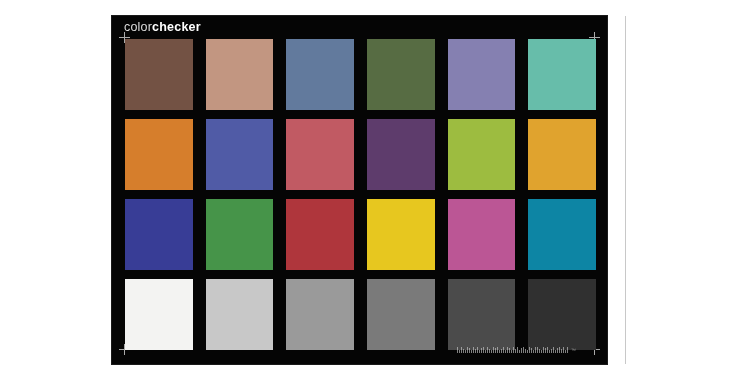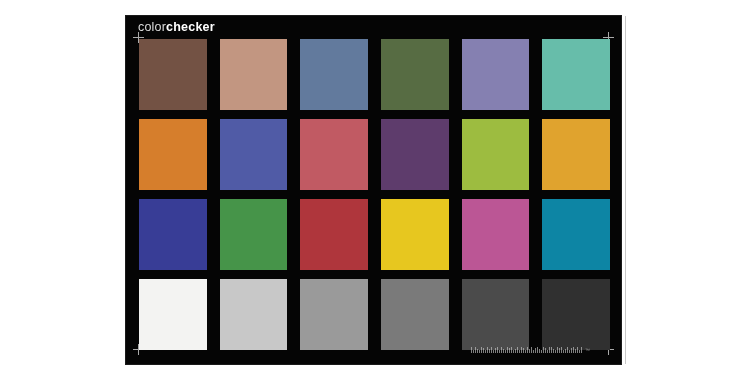--- a/index.html
+++ b/index.html
@@ -21,21 +21,21 @@
     left: 625px;
     top: 16px;
     width: 1px;
     height: 348px;
     background: #c8c8c8;
   }
 
   
   #chart {
     position: absolute;
-    left: 125px;
+    left: 111px;
     top: 15px;
     width: 497px;
     height: 350px;
     background: #050505;
     box-sizing: border-box;
     border: 1px solid #1a1a1a;
   }
 
   #brand {
     position: absolute;

